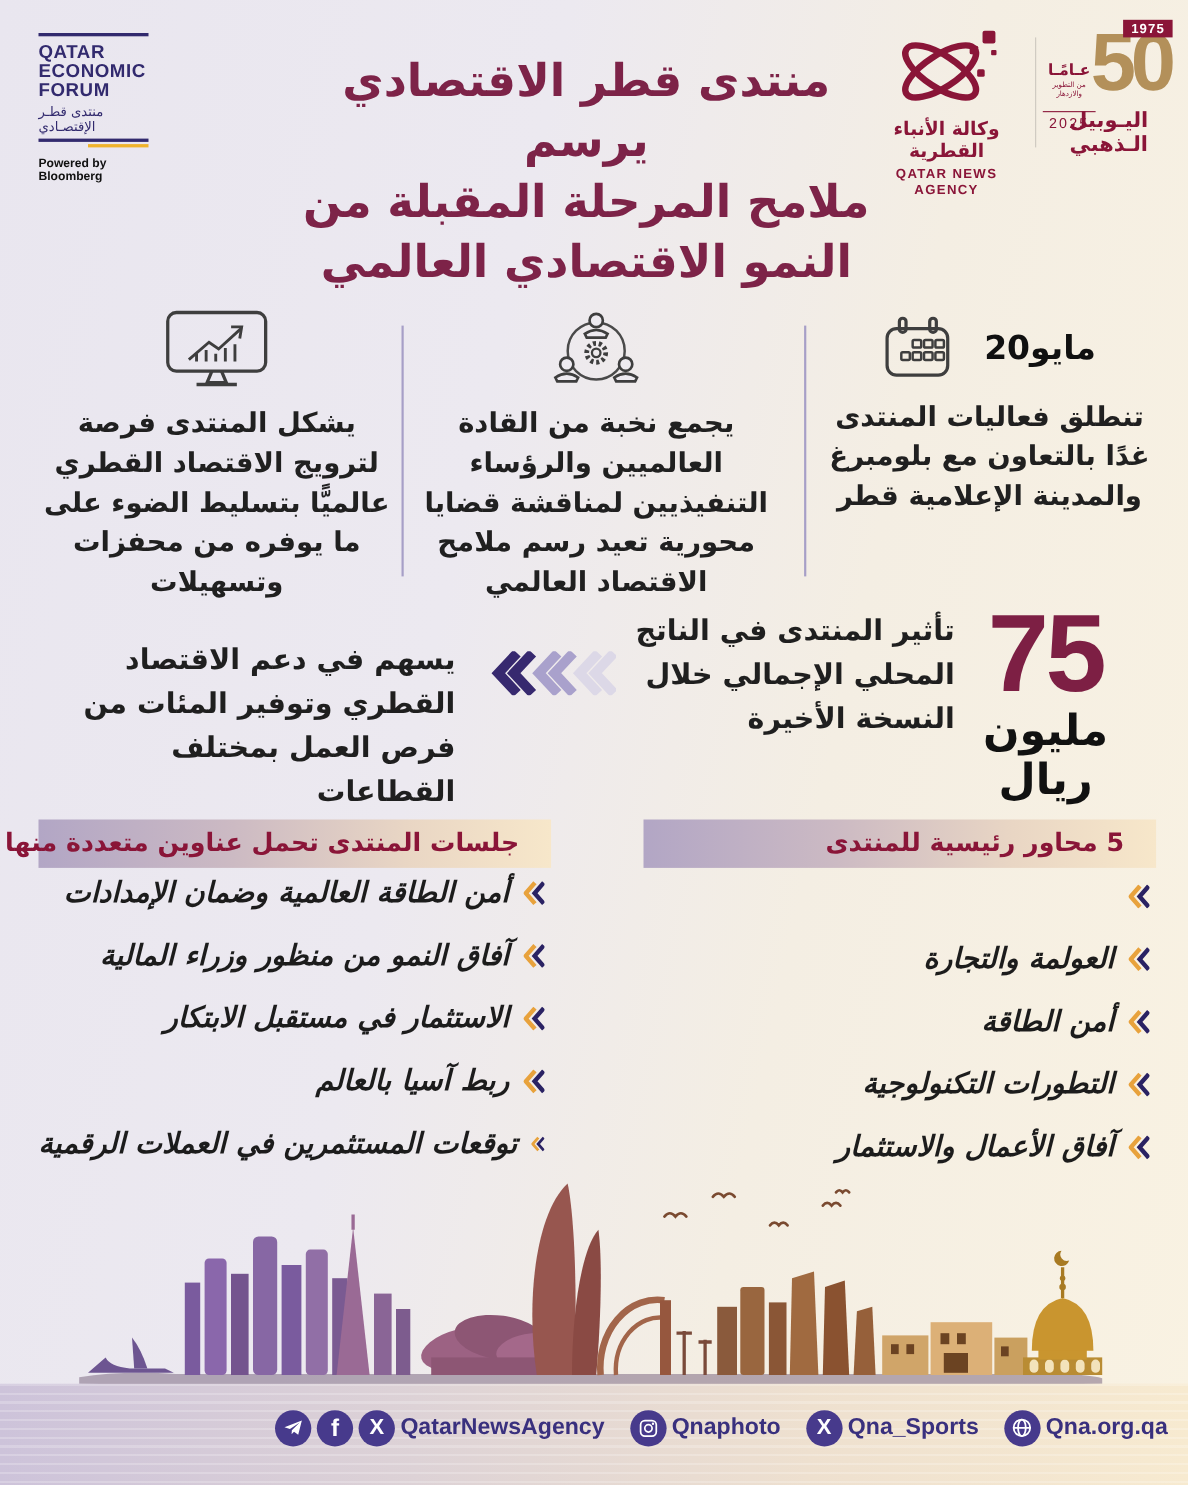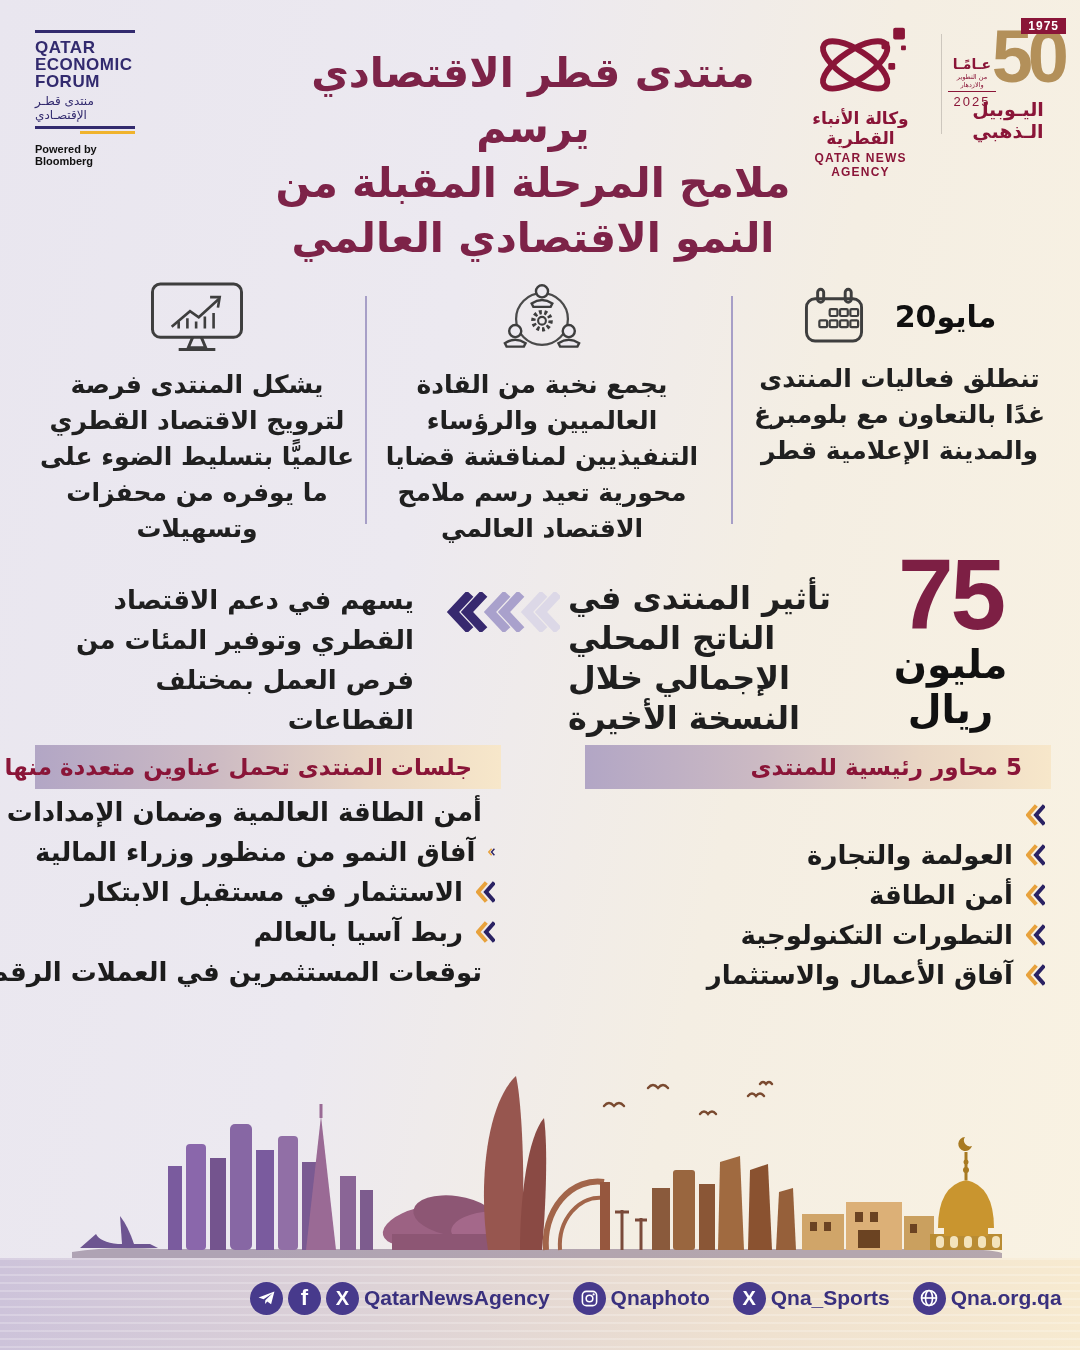--- a/index.html
+++ b/index.html
@@ -28,54 +28,54 @@
   .hdr-divider{left:941px;top:34px;width:1px;height:100px;background:#cdc7be;}
 
   
   .jub{left:952px;top:18px;width:112px;}
   .jub .numwrap{position:relative;text-align:right;padding-left:28px;}
   .jub .num{font-size:74px;line-height:78px;font-weight:800;color:#b3905a;letter-spacing:-5px;font-family:"Liberation Sans",sans-serif;}
   .jub .y1975{position:absolute;top:0;right:-2px;background:#8a1538;color:#fff;
     font-family:"Liberation Sans",sans-serif;font-size:12px;font-weight:bold;padding:1px 7px;letter-spacing:1px;}
   .jub .side{position:absolute;left:-6px;top:38px;width:52px;text-align:center;color:#8a1538;direction:rtl;}
   .jub .side .aman{font-size:14px;font-weight:bold;}
-  .jub .side .tag{font-size:6.5px;border-bottom:1px solid #8a1538;padding-bottom:2px;margin:1px 2px 2px;}
+  .jub .side .tag{font-size:6.5px;border-bottom:1px solid #8a1538;padding-bottom:12px;margin:1px 2px 2px;}
   .jub .side .y2025{font-family:"Liberation Sans",sans-serif;font-size:13px;font-weight:normal;letter-spacing:2px;}
   .jub .label{font-size:19px;font-weight:800;color:#8a1538;text-align:center;direction:rtl;margin-top:2px;}
 
   
   .feature{top:283px;text-align:center;direction:rtl;}
   .feature .txt{font-size:25px;font-weight:bold;line-height:36px;color:#202020;margin-top:12px;}
   .f-right{left:742px;width:315px;}
   .f-mid{left:383px;width:318px;}
   .f-left{left:36px;width:322px;}
   .may-row{display:flex;flex-direction:row-reverse;align-items:center;justify-content:center;gap:30px;height:66px;}
   .may{font-size:30px;font-weight:800;color:#101010;direction:ltr;}
   .icon-holder{height:72px;display:flex;align-items:center;justify-content:center;}
   .col-divider{top:296px;width:2px;height:228px;background:#a79fc7;}
 
   
   .impact-num{left:868px;top:548px;width:165px;text-align:center;}
   .impact-num .n75{font-family:"Liberation Sans",sans-serif;font-size:100px;line-height:92px;font-weight:800;color:#7d1f44;letter-spacing:-3px;}
   .impact-num .unit{font-size:39px;font-weight:800;color:#111;direction:rtl;margin-top:2px;}
-  .impact-right{left:568px;top:578px;width:300px;text-align:left;direction:rtl;font-size:32px;font-weight:bold;line-height:40px;color:#1f1f1f;}
+  .impact-right{left:568px;top:554px;width:300px;text-align:right;direction:rtl;font-size:26px;font-weight:bold;line-height:40px;color:#1f1f1f;}
   .chev-mid{left:444px;top:592px;}
   .impact-left{left:22px;top:580px;width:392px;text-align:right;direction:rtl;font-size:26px;font-weight:bold;line-height:40px;color:#1f1f1f;}
 
   
   .bar{top:745px;width:460px;height:38px;display:flex;align-items:center;justify-content:flex-end;
     padding:3px;background:linear-gradient(90deg,#b2a6c5 0%,#ccbac3 38%,#e9d6c4 72%,#f7e7ca 100%);}
   .bar .bar-title{font-size:23px;font-weight:bold;color:#8a1538;direction:rtl;padding-right:26px;padding-left:10px;white-space:nowrap;}
   .bar-right{left:585px;}
   .bar-left{left:35px;}
   .list-row{width:460px;height:40px;display:flex;align-items:center;gap:13px;direction:rtl;}
   .list-row .item-label{font-size:26px;font-weight:bold;color:#1c1c1c;white-space:nowrap;}
   .rows-right{left:585px;top:795px;}
   .rows-left{left:35px;top:792px;}
-  .rows{display:flex;flex-direction:column;gap:0;}
+  .rows{display:flex;flex-direction:column;gap:17px;font-style:italic;}
 
   
   .skyline{left:0;top:1066px;width:1080px;height:200px;}
   .water{left:0;top:1258px;width:1080px;height:92px;
     background:linear-gradient(90deg,#cdc3da 0%,#ddd2d6 35%,#eee0cf 68%,#f7ead0 100%);}
   .water::after{content:"";position:absolute;inset:0;
     background:repeating-linear-gradient(180deg,rgba(255,255,255,.22) 0 2px,rgba(255,255,255,0) 2px 8px);}
 
   
   .social{left:250px;top:1280px;height:36px;display:flex;align-items:center;gap:13px;z-index:5;}

